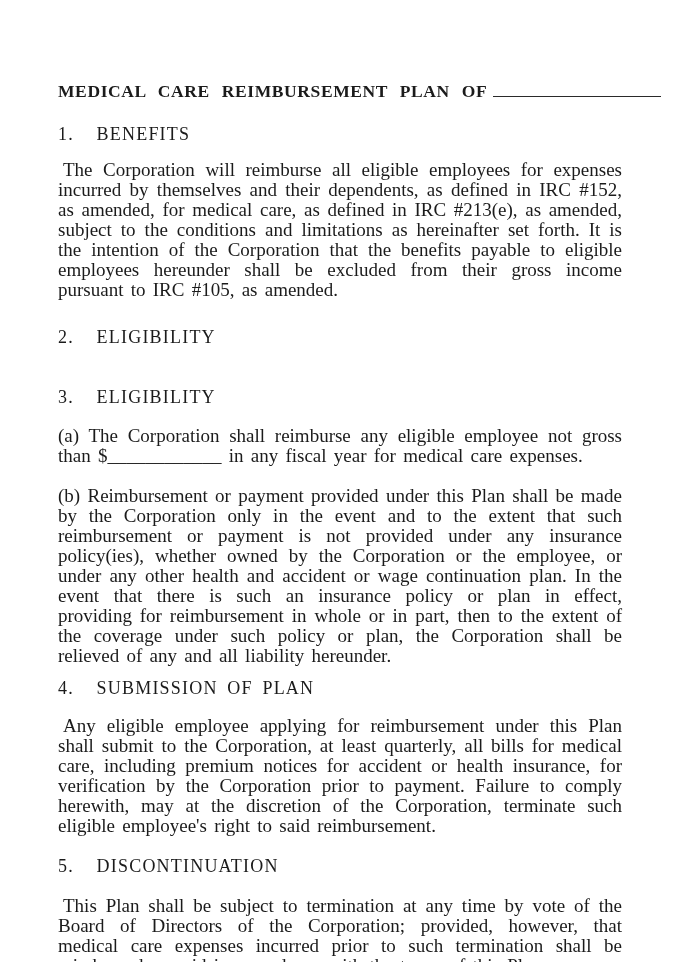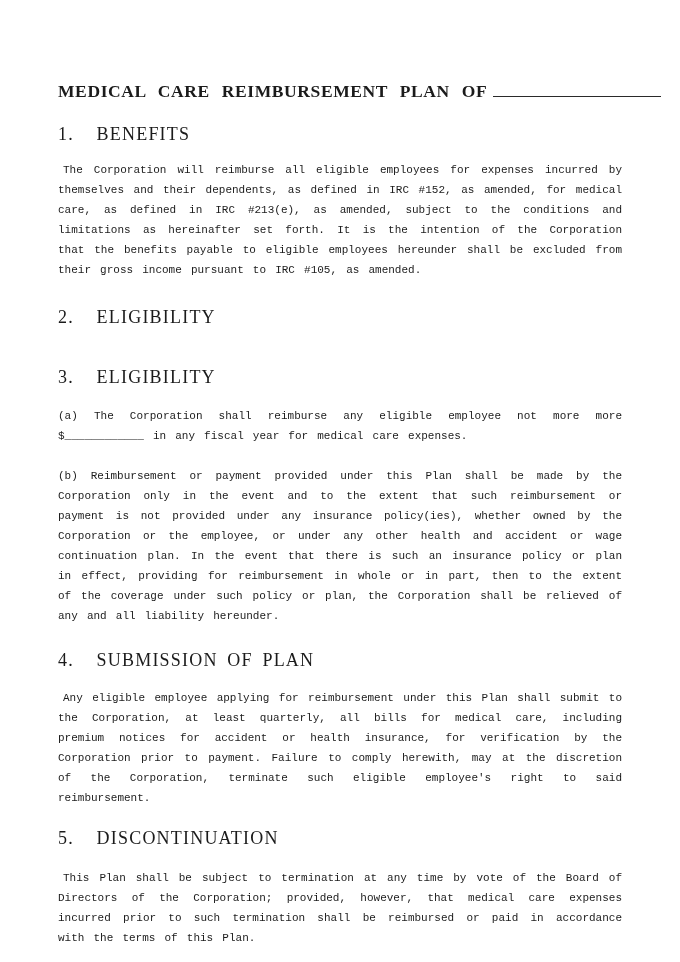--- a/index.html
+++ b/index.html
@@ -41,33 +41,32 @@
     letter-spacing: 1.2px;
     word-spacing: 4px;
     margin: 0;
     font-weight: 400;
   }
   .sec-num {
     display: inline-block;
     margin-right: 13px;
   }
   .para {
-    font-size: 11px;
+    font-size: 19px;
     line-height: 20px;
     text-align: justify;
     word-spacing: 2.5px;
     margin: 0;
-    font-family: Liberation Mono, monospace;
   }
   .indent-sm { text-indent: 5px; }
   .mb-16 { margin-bottom: 16px; }
   .mb-18 { margin-bottom: 18px; }
   .mb-19 { margin-bottom: 19px; }
   .mb-20 { margin-bottom: 20px; }
-  .mb-24 { margin-bottom: 24px; }
+  .mb-24 { margin-bottom: 12px; }
   .mb-27 { margin-bottom: 27px; }
   .mb-40 { margin-bottom: 40px; }
 </style>
 </head>
 <body>
 
 <div class="page">
 
   <div class="doc-title">
     <span>MEDICAL CARE REIMBURSEMENT PLAN OF</span><span class="title-blank"></span>
@@ -86,21 +85,21 @@
       <span class="sec-num">2.</span>
       <span>ELIGIBILITY</span>
     </p>
   </div>
 
   <div>
     <p class="sec-heading mb-19">
       <span class="sec-num">3.</span>
       <span>ELIGIBILITY</span>
     </p>
-    <p class="para mb-20">(a)   The Corporation shall reimburse any eligible employee not more more $____________ in any fiscal year for medical care expenses.</p>
+    <p class="para mb-20">(a)   The Corporation shall reimburse any eligible employee not gross than $____________ in any fiscal year for medical care expenses.</p>
     <p class="para mb-24">(b)   Reimbursement or payment provided under this Plan shall be made by the Corporation only in the event and to the extent that such reimbursement or payment is not provided under any insurance policy(ies), whether owned by the Corporation or the employee, or under any other health and accident or wage continuation plan.  In the event that there is such an insurance policy or plan in effect, providing for reimbursement in whole or in part, then to the extent of the coverage under such policy or plan, the Corporation shall be relieved of any and all liability hereunder.</p>
   </div>
 
   <div>
     <p class="sec-heading mb-18">
       <span class="sec-num">4.</span>
       <span>SUBMISSION OF PLAN</span>
     </p>
     <p class="para indent-sm mb-20">Any eligible employee applying for reimbursement under this Plan shall submit to the Corporation, at least quarterly, all bills for medical care, including premium notices for accident or health insurance, for verification by the Corporation prior to payment.  Failure to comply herewith, may at the discretion of the Corporation, terminate such eligible employee's right to said reimbursement.</p>
   </div>

